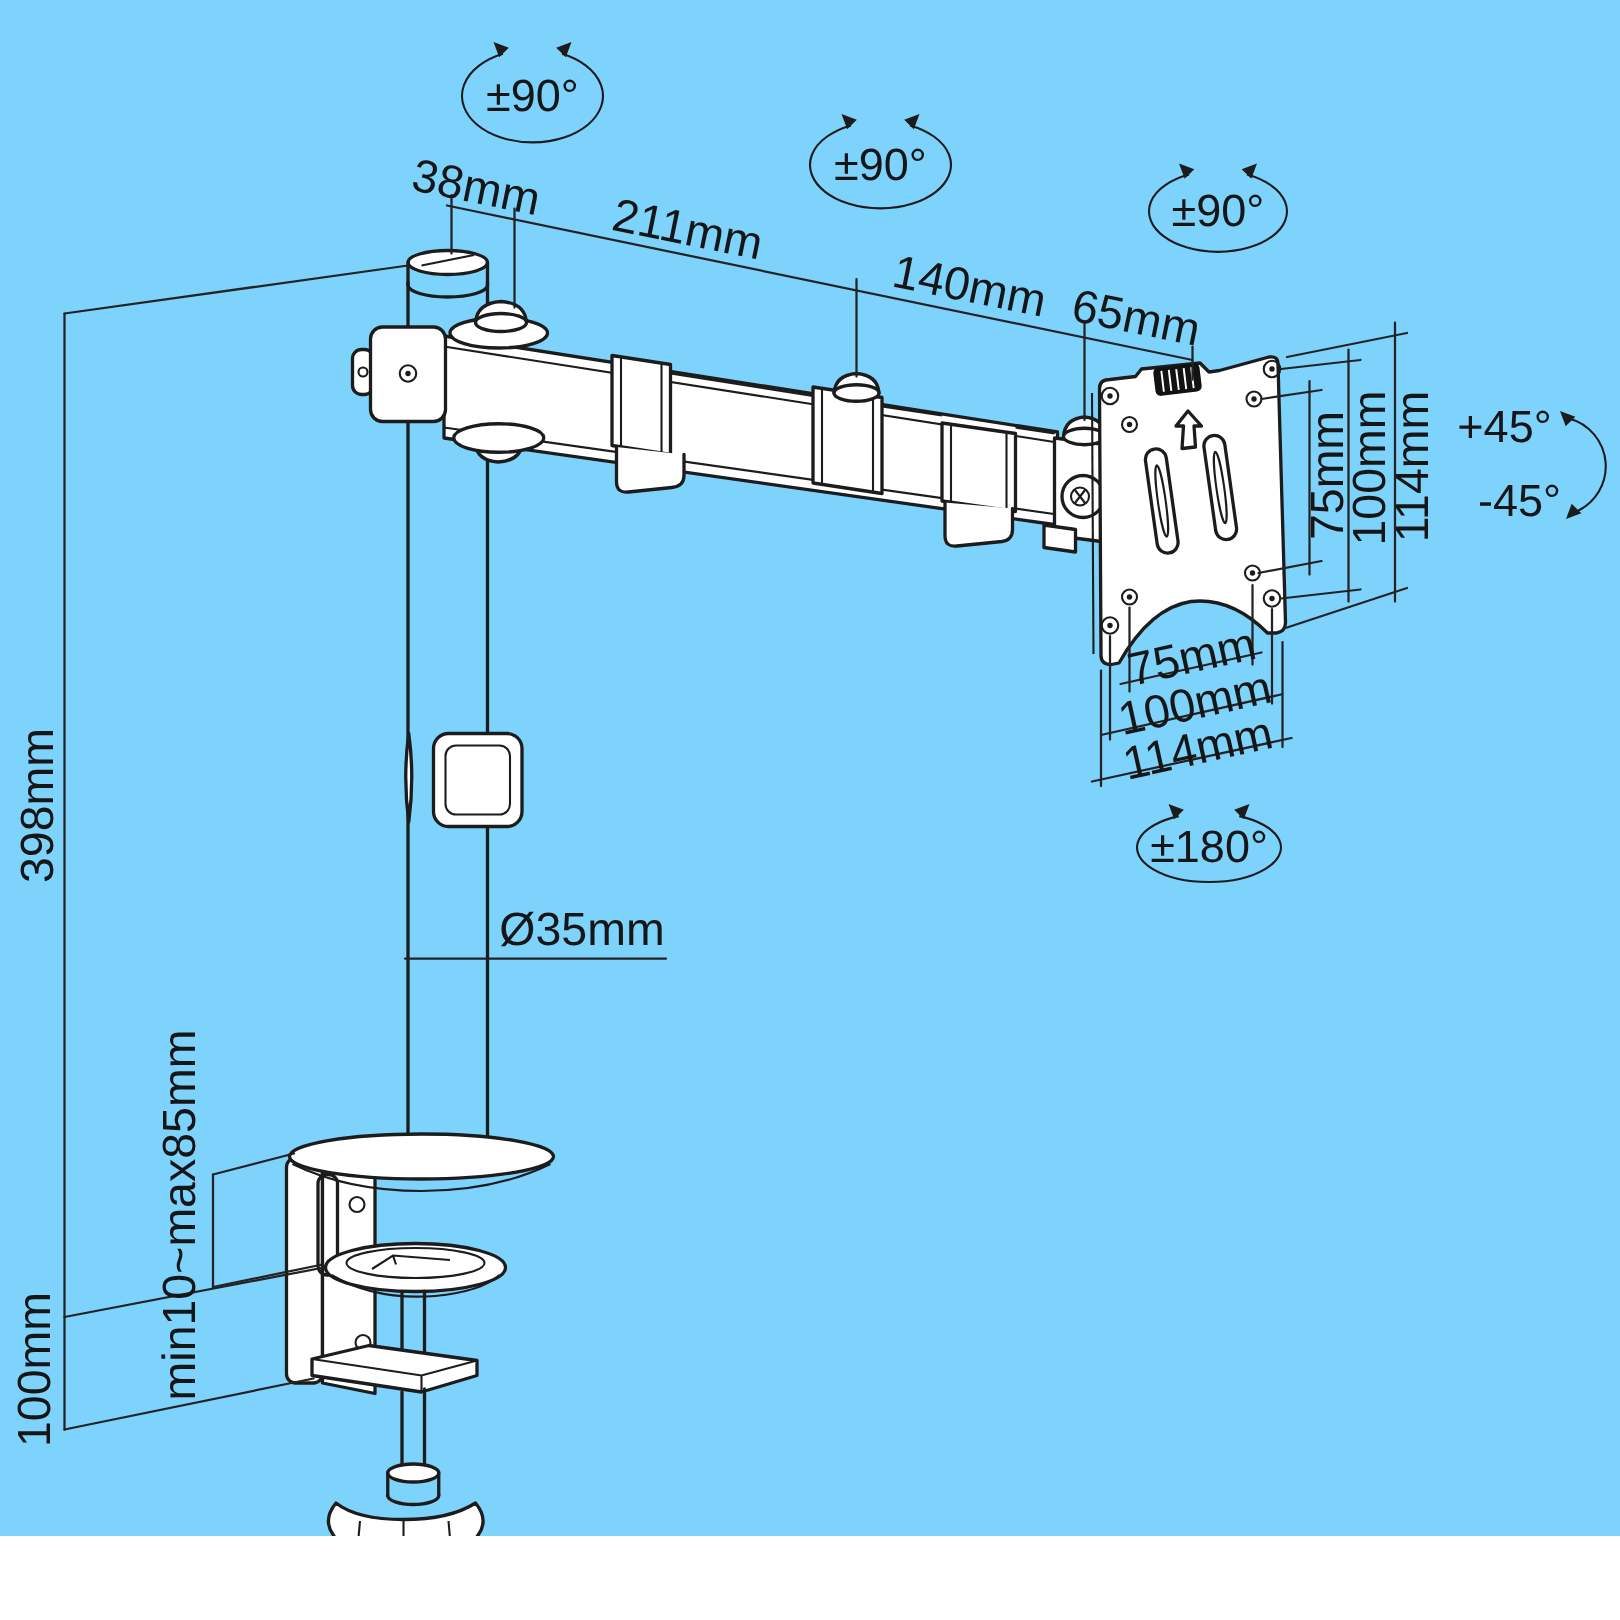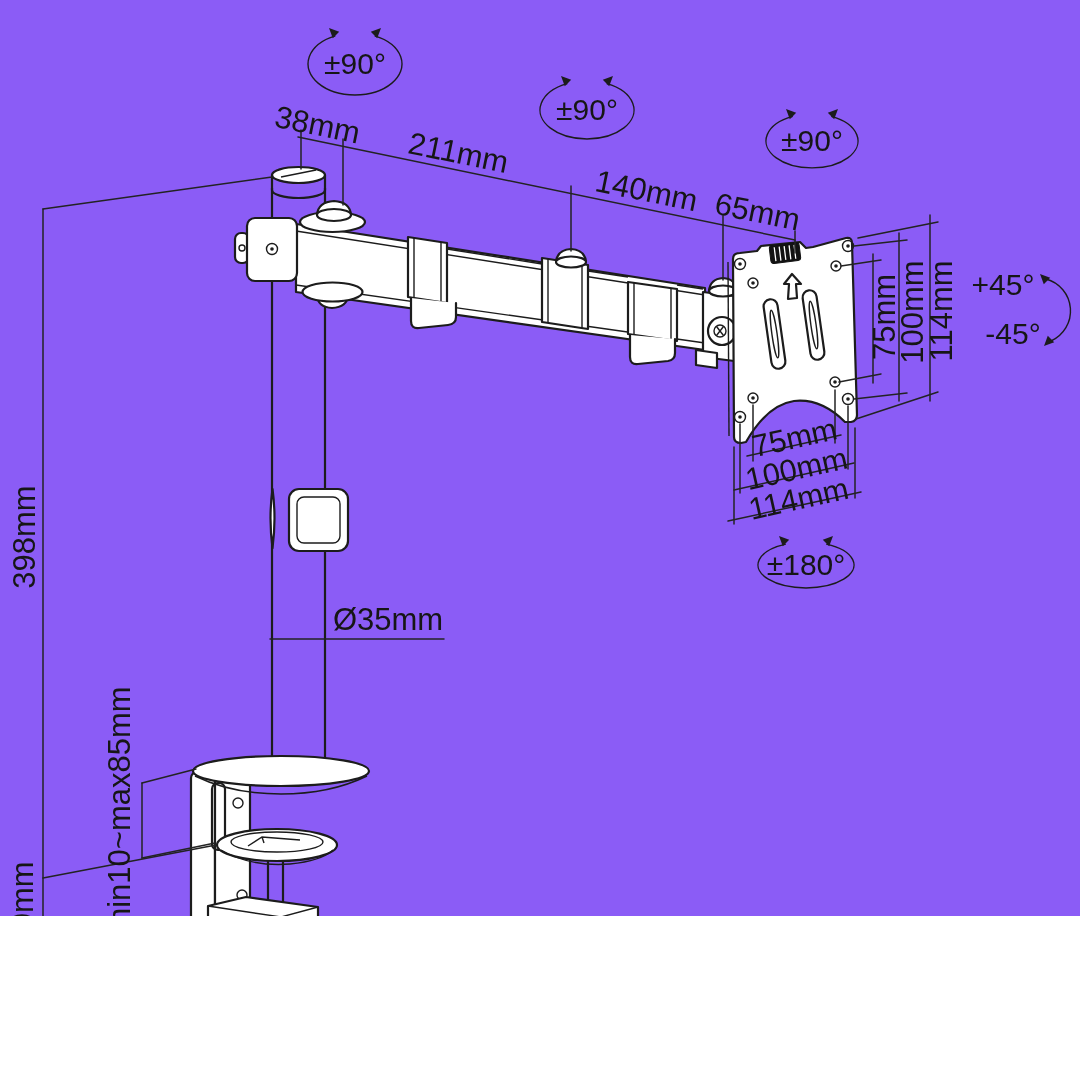--- a/index.html
+++ b/index.html
@@ -1,16 +1,16 @@
 <!DOCTYPE html>
 <html><head>
 <meta charset="utf-8">
 <style>
   html,body{margin:0;padding:0;background:#ffffff;}
-  .stage{width:1080px;height:916px;position:relative;background:#8b5cf6;overflow:hidden;}
+  .stage{width:1080px;height:1024px;position:relative;background:#7dd3fc;overflow:hidden;}
   svg{display:block;}
   .st{fill:#ffffff;stroke:#1c1c1c;stroke-width:2.2;stroke-linejoin:round;stroke-linecap:round;}
   .sn{fill:none;stroke:#1c1c1c;stroke-width:2.2;stroke-linejoin:round;stroke-linecap:round;}
   .thin{fill:none;stroke:#1c1c1c;stroke-width:1.4;}
   .dim{fill:none;stroke:#232323;stroke-width:1.5;stroke-linecap:round;}
   .arw{fill:#1c1c1c;stroke:none;}
   .blk{fill:#121212;stroke:#121212;}
   .knurl{stroke:#ffffff;stroke-width:1.3;}
   .dot{fill:#1c1c1c;stroke:none;}
   text{font-family:"Liberation Sans","DejaVu Sans",sans-serif;fill:#161616;

